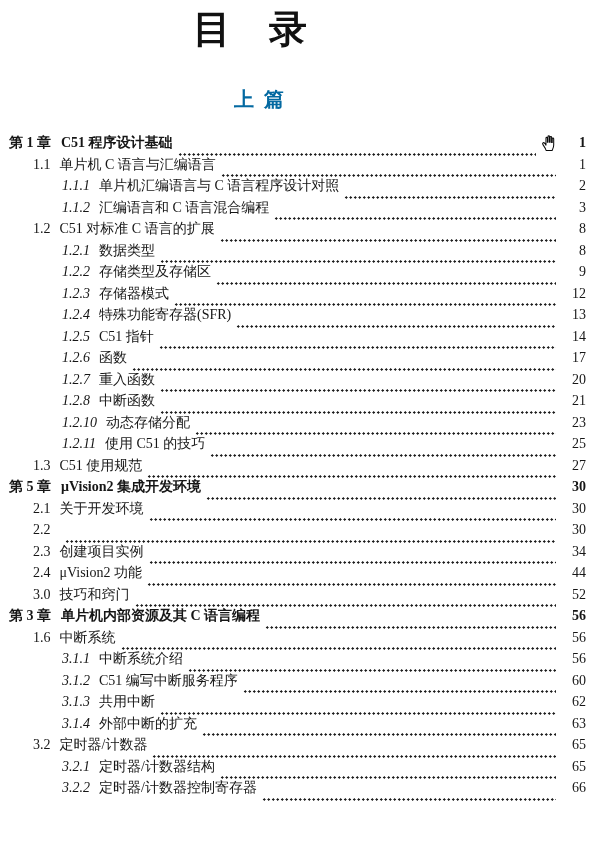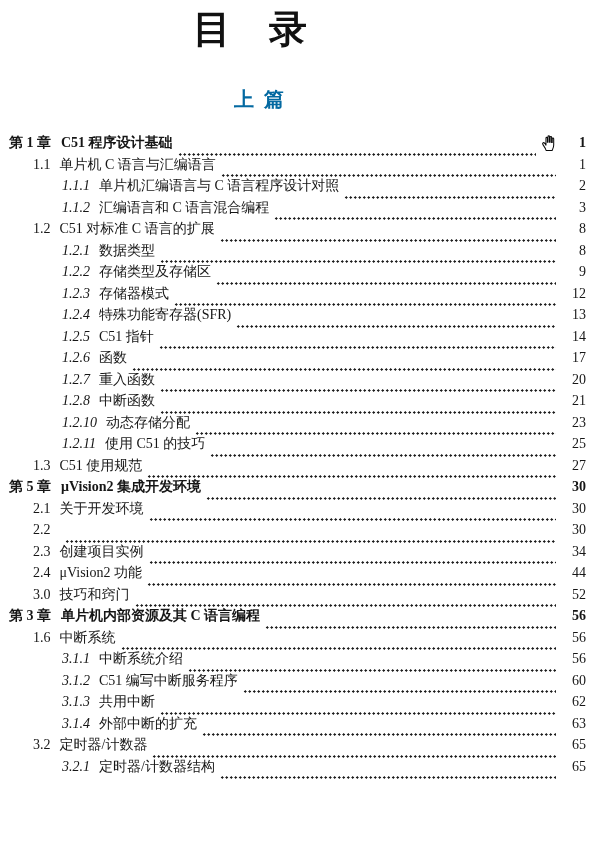--- a/index.html
+++ b/index.html
@@ -270,14 +270,21 @@
 
     <span class="page">65</span>
   </div>
       <div class="row lvl-s2">
     <span class="num">3.2.1</span>
     <span class="title">定时器/计数器结构</span>
     <span class="dots"></span>
 
     <span class="page">65</span>
   </div>
+      <div class="row lvl-s2">
+    <span class="num">3.2.2</span>
+    <span class="title">定时器/计数器控制寄存器</span>
+    <span class="dots"></span>
+
+    <span class="page">66</span>
+  </div>
     </div>
 </div>
 
 </body></html>

